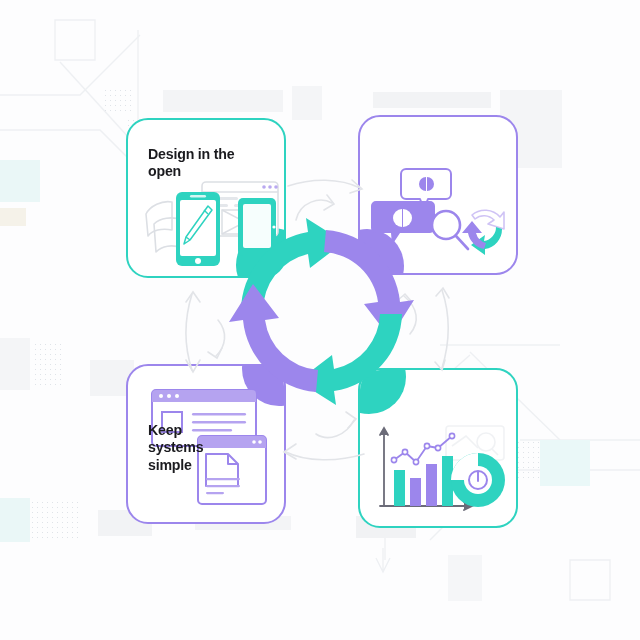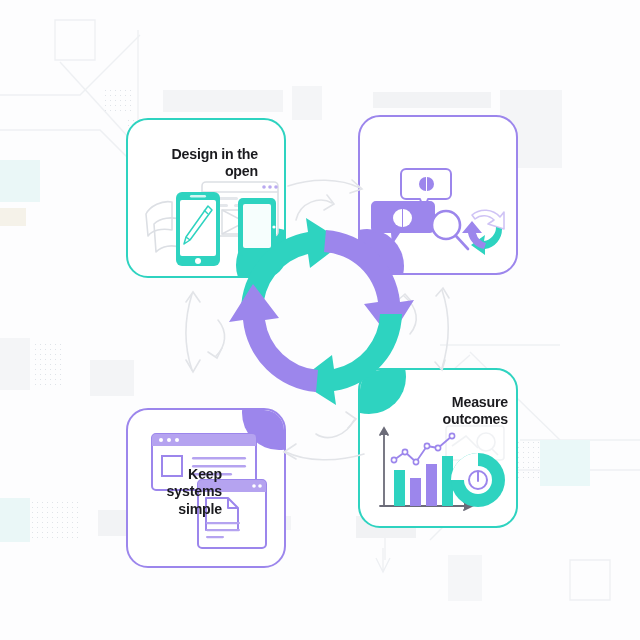--- a/index.html
+++ b/index.html
@@ -30,25 +30,24 @@
   .card.teal{border:2px solid #2ed3c0;}
   .card.purple{border:2px solid #9c86ec;}
   .card-title{
     position:absolute;
     font-weight:bold;
     font-size:14.2px;
     line-height:1.22;
     color:#1b1b1f;
     letter-spacing:-0.2px;
     z-index:4;
-    text-align:right;
   }
   #card-design{left:126px;top:118px;}
   #card-iterate{left:358px;top:115px;}
-  #card-keep{left:126px;top:364px;margin-top:44px;}
+  #card-keep{left:126px;top:364px;}
   #card-measure{left:358px;top:368px;}
 
   #card-design  .card-title{left:20px;top:26px;width:110px;}
   #card-iterate .card-title{left:18px;top:28px;width:140px;}
   #card-keep    .card-title{left:20px;top:56px;width:74px;}
   #card-measure .card-title{left:48px;top:24px;width:100px;}
 
   .card-corner{position:absolute;width:74px;height:74px;border-radius:50%;}
   .corner-br-teal{right:-26px;bottom:-26px;background:#2ed3c0;}
   .corner-bl-purple{left:-30px;bottom:-30px;background:#9c86ec;}
@@ -248,21 +247,20 @@
         <path d="M80 68 v10 h10" fill="none" stroke="#9c86ec" stroke-width="2" stroke-linejoin="round"></path>
         <rect x="58" y="92" width="34" height="2.2" rx="1.1" fill="#b5a3f0"></rect>
         <rect x="58" y="99" width="34" height="2.2" rx="1.1" fill="#b5a3f0"></rect>
         <rect x="58" y="106" width="18" height="2.2" rx="1.1" fill="#b5a3f0"></rect>
       </g>
     </svg>
   </div>
 
   <div class="card teal" id="card-measure">
     <div class="card-corner corner-tl-teal"></div>
-    <div class="card-title">Measure outcomes</div>
 
     <svg class="art" style="left:14px;top:54px;" width="136" height="96" viewBox="0 0 136 96">
 
       <g opacity="0.45">
         <rect x="72" y="2" width="58" height="34" rx="3" fill="#ffffff" stroke="#e0e3e8" stroke-width="1.6"></rect>
         <path d="M78 22 L92 12 L104 24" fill="none" stroke="#e0e3e8" stroke-width="1.6"></path>
         <circle cx="112" cy="18" r="9" fill="none" stroke="#e0e3e8" stroke-width="1.6"></circle>
         <path d="M118 25 L124 31" stroke="#e0e3e8" stroke-width="1.6"></path>
       </g>
 

